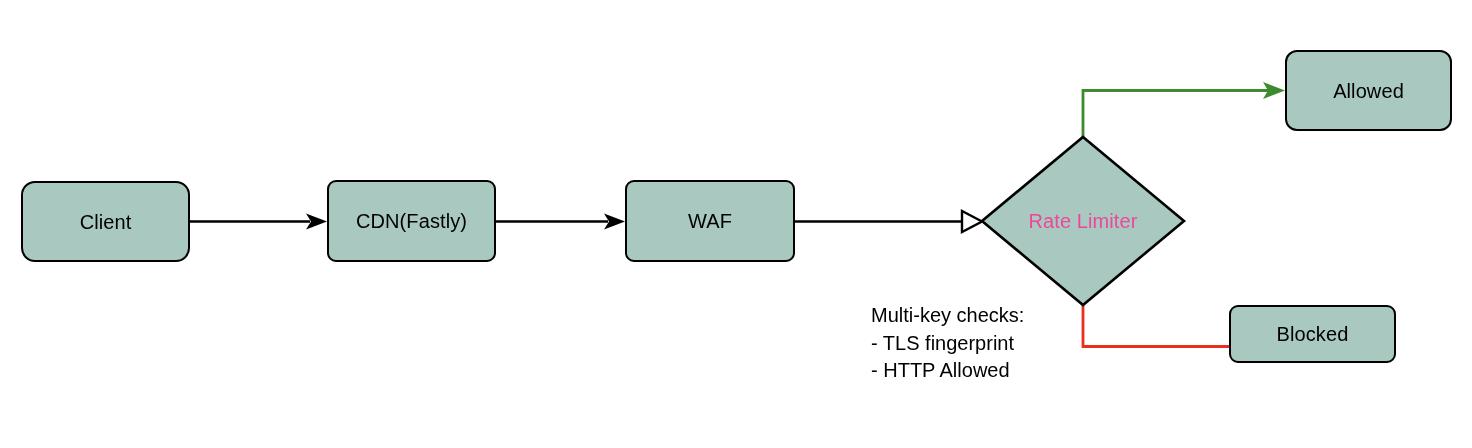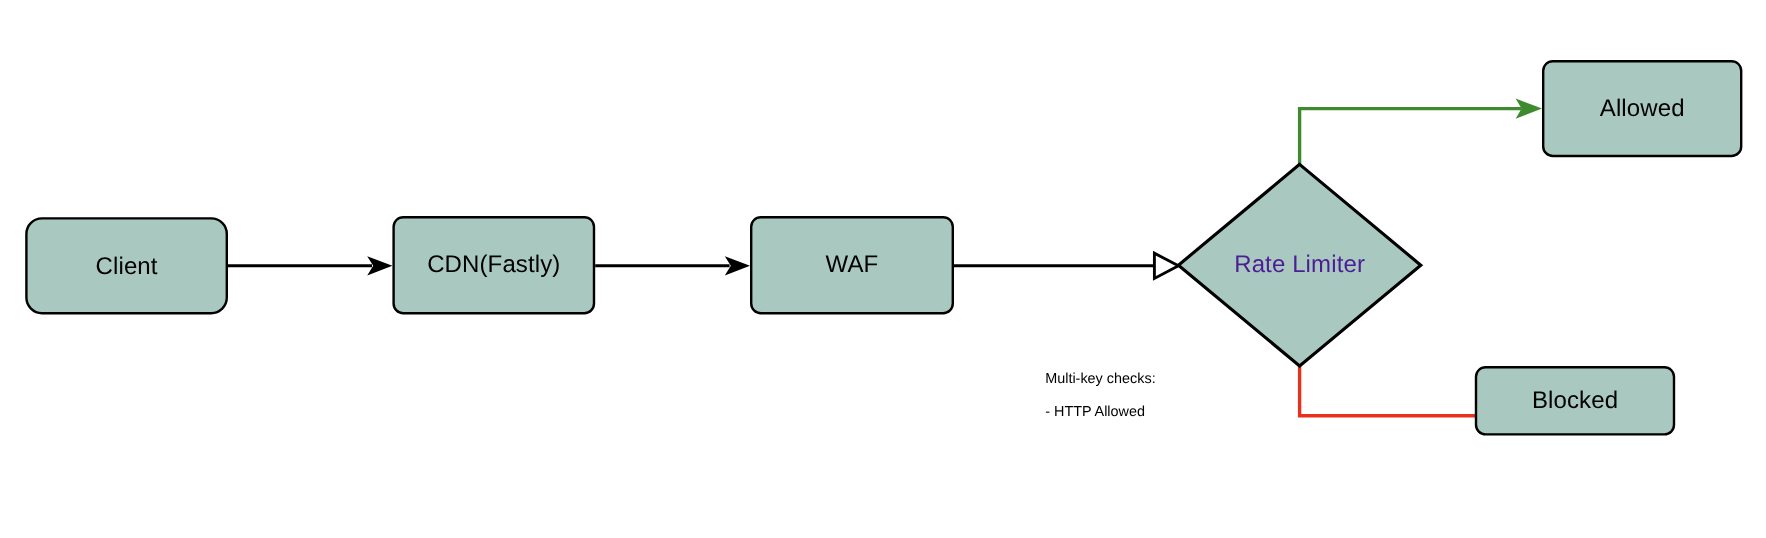--- a/index.html
+++ b/index.html
@@ -42,21 +42,21 @@
     letter-spacing: 0.1px;
     white-space: nowrap;
     z-index: 2;
   }
   .node-label {
     display: block;
   }
   #node-client   { left: 21px;   top: 181px; width: 169px; height: 81px; border-radius: 14px; }
   #node-cdn      { left: 327px;  top: 180px; width: 169px; height: 82px; }
   #node-waf      { left: 625px;  top: 180px; width: 170px; height: 82px; text-align: center; }
-  #node-allowed  { left: 1285px; top: 50px;  width: 167px; height: 81px; }
+  #node-allowed  { left: 1285px; top: 50px;  width: 167px; height: 81px; border-radius: 12px; }
   #node-blocked  { left: 1229px; top: 305px; width: 167px; height: 58px; }
 
   .decision {
     position: absolute;
     left: 978px;
     top: 133px;
     width: 210px;
     height: 176px;
     z-index: 2;
   }
@@ -68,30 +68,30 @@
   .decision-label {
     position: absolute;
     left: 0;
     top: 0;
     width: 210px;
     height: 176px;
     display: flex;
     align-items: center;
     justify-content: center;
     font-size: 20px;
-    color: #4c1d95;
+    color: #ec4899;
     white-space: nowrap;
     letter-spacing: 0.1px;
   }
 
   #note {
     position: absolute;
     left: 871px;
     top: 302px;
-    font-size: 12px;
+    font-size: 20px;
     line-height: 27.5px;
     color: #000000;
     white-space: nowrap;
     z-index: 3;
   }
   #note .note-line { display: block; }
 </style>
 </head>
 <body>
 
@@ -147,16 +147,17 @@
   <div class="node" id="node-allowed">
     <span class="node-label">Allowed</span>
   </div>
 
   <div class="node" id="node-blocked">
     <span class="node-label">Blocked</span>
   </div>
 
   <div id="note">
     <span class="note-line">Multi-key checks:</span>
+    <span class="note-line">- TLS fingerprint</span>
     <span class="note-line">- HTTP Allowed</span>
   </div>
 
 </div>
 
 </body></html>

